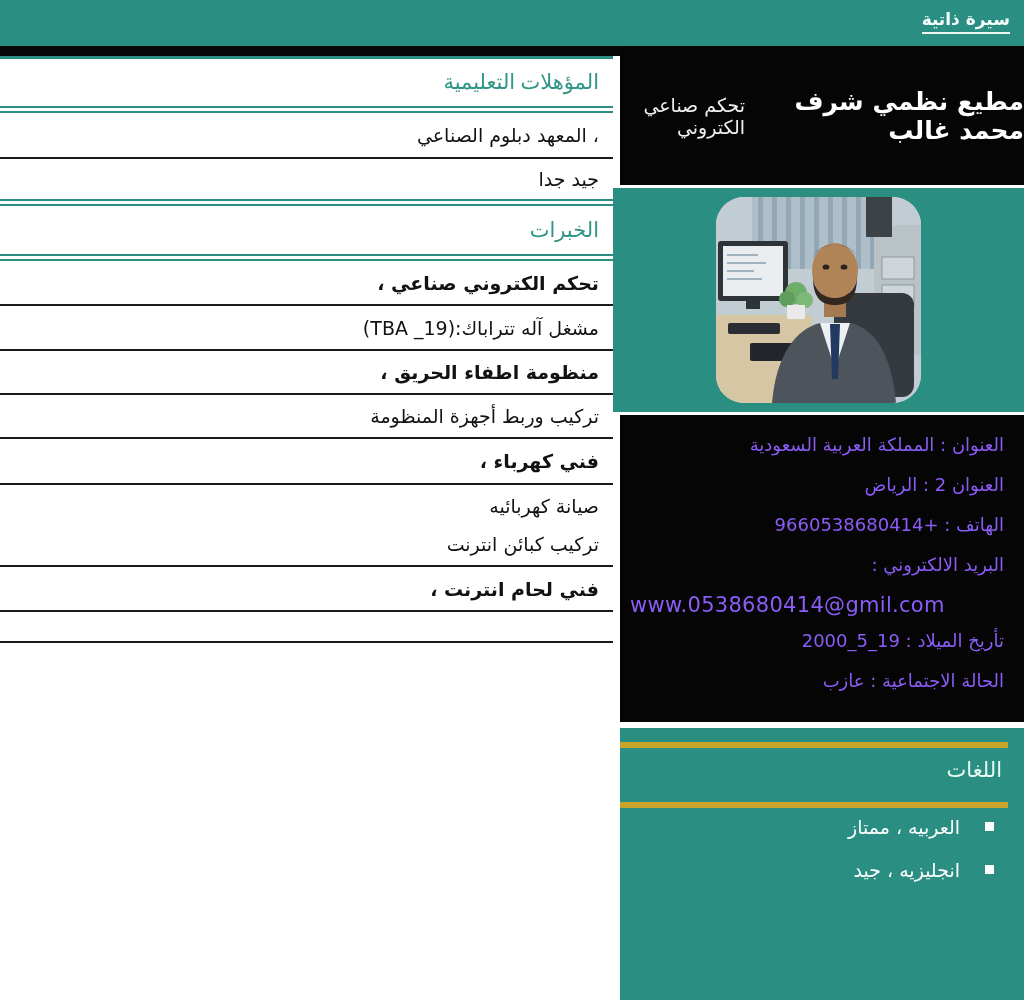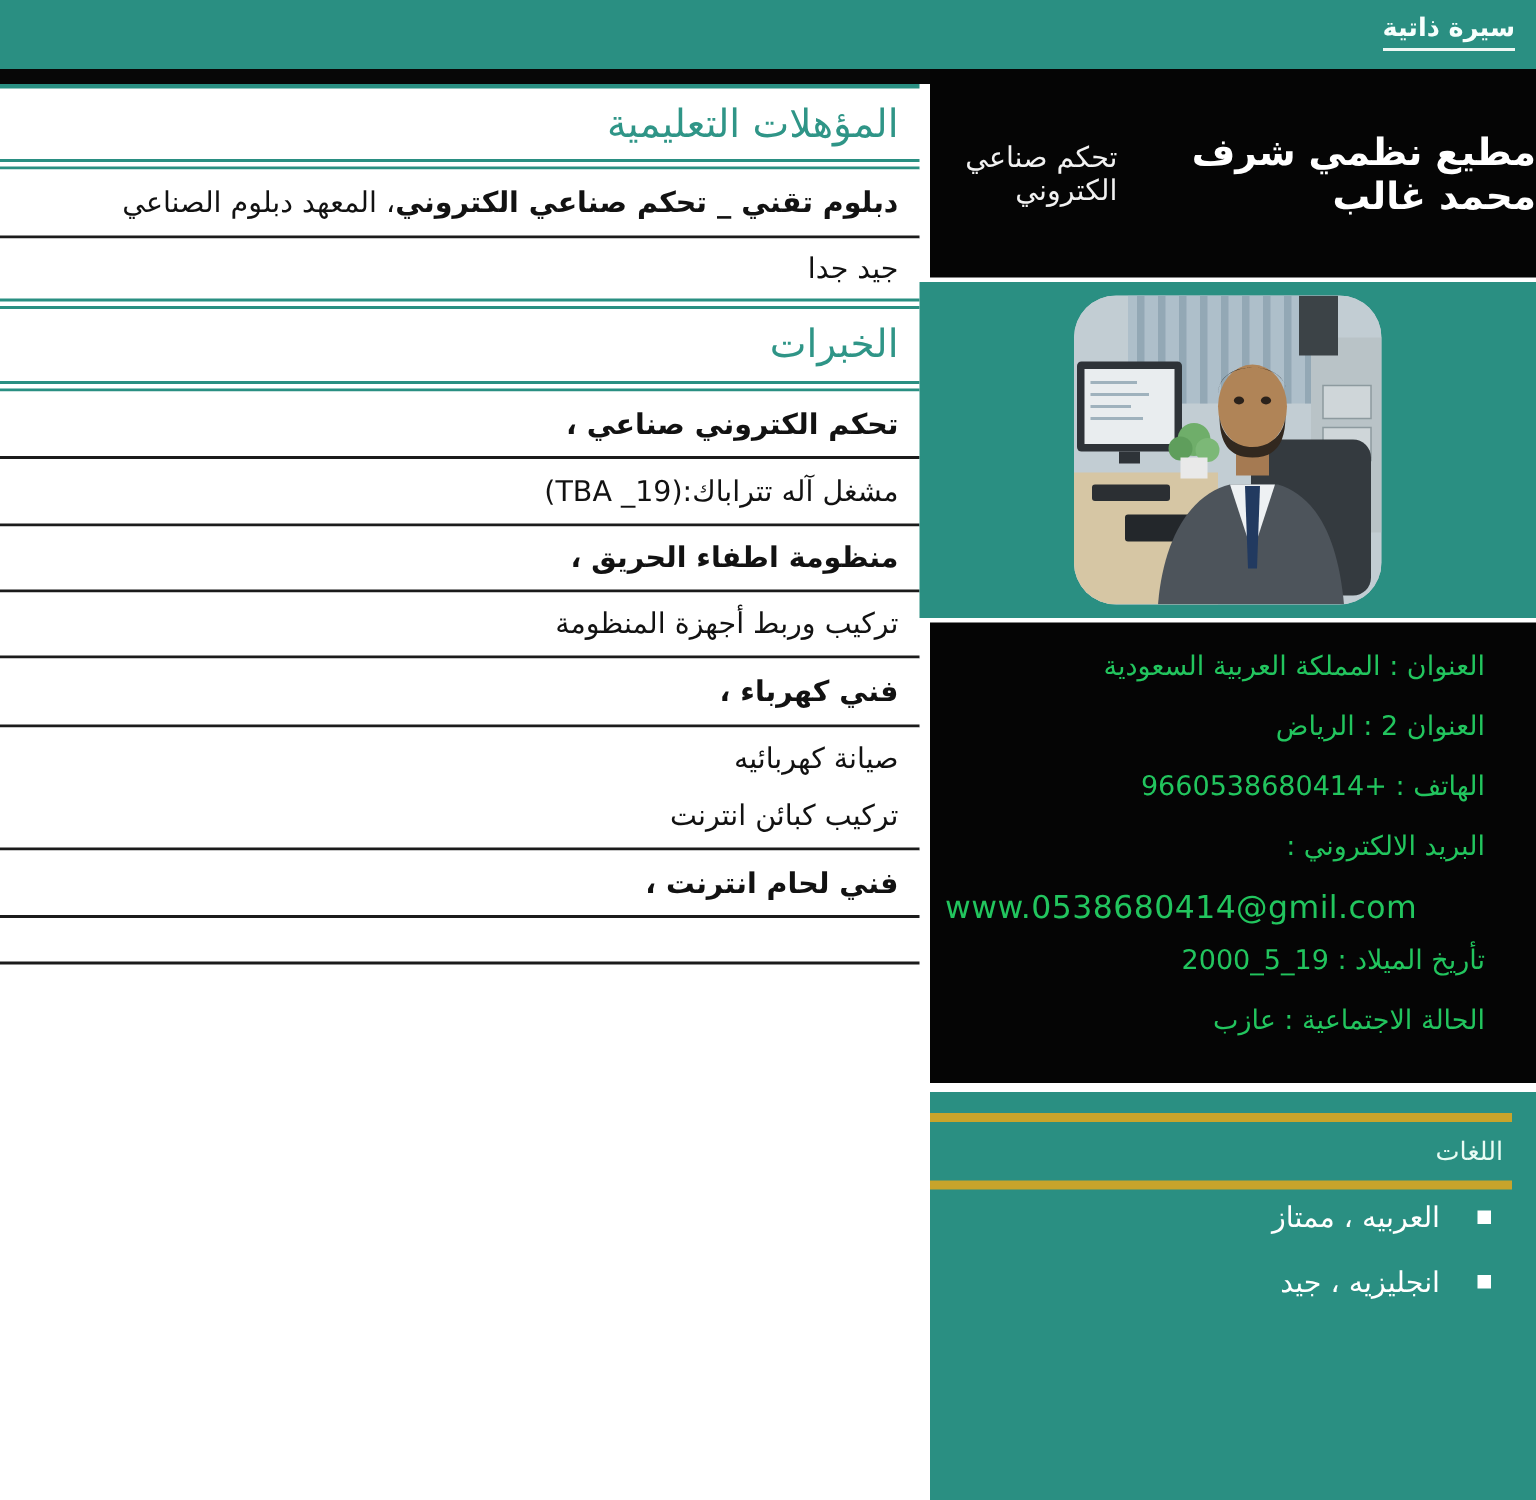--- a/index.html
+++ b/index.html
@@ -19,21 +19,21 @@
     border-bottom:2px solid #eef7f4;padding-bottom:3px;direction:rtl;
   }
   .top-black{position:absolute;left:0;top:46px;width:1024px;height:10px;background:#070707;}
 
   
   .left-col{position:absolute;left:0;top:56px;width:613px;}
   .teal-line{height:3px;background:#2a8f82;}
   .dbl-line{height:3px;border-top:2px solid #2a8f82;border-bottom:2px solid #2a8f82;background:#fff;}
   .sec-header{
     box-sizing:border-box;height:47px;display:flex;align-items:center;
-    direction:rtl;padding:6px 14px;color:#2f9587;font-size:26px;
+    direction:rtl;padding:6px 14px;color:#2f9587;font-size:21px;font-family:Liberation Serif, serif;
   }
   .sec-header.tall{height:48px;}
   .cell{
     box-sizing:border-box;direction:rtl;display:flex;align-items:center;
     padding:0 14px;border-bottom:2px solid #1b1b1b;
     font-size:19px;color:#121212;background:#fff;
   }
   .cell .b{font-weight:bold;}
   .cell .r{font-weight:normal;}
   .cell.multi{flex-direction:column;align-items:flex-start;justify-content:center;gap:16px;}
@@ -50,54 +50,53 @@
   .job{font-size:19px;color:#f1f1f1;}
 
   .photo-panel{
     position:absolute;left:613px;top:188px;width:411px;height:224px;background:#2a8f82;
     display:flex;align-items:center;justify-content:center;
   }
   .photo{width:205px;height:206px;border-radius:28px;overflow:hidden;background:#c2cdd3;}
 
   .contact-panel{
     position:absolute;left:620px;top:415px;width:404px;height:307px;background:#050505;
-    box-sizing:border-box;padding:18px 34px 0 10px;
-    direction:rtl;text-align:right;color:#22c55e;font-size:18px;
+    box-sizing:border-box;padding:18px 20px 0 10px;
+    direction:rtl;text-align:right;color:#8b5cf6;font-size:18px;
   }
   .c-line{margin-bottom:16px;line-height:24px;}
   .c-email{font-size:21px;letter-spacing:.3px;direction:ltr;text-align:left;margin-bottom:12px;}
   .c-last{margin-top:10px;}
 
   .lang-panel{
     position:absolute;left:620px;top:728px;width:404px;height:272px;background:#2a8f82;
     box-sizing:border-box;padding-top:14px;
   }
   .gold{height:6px;background:#c8a42b;margin-right:16px;}
-  .lang-title{direction:rtl;text-align:right;padding:10px 22px 9px;color:#e9fcf4;font-size:17px;}
+  .lang-title{direction:rtl;text-align:right;padding:10px 22px 20px;color:#e9fcf4;font-size:21px;}
   .lang-list{direction:rtl;padding:8px 30px 0 0;color:#ffffff;font-size:19px;}
   .lang-item{display:flex;align-items:center;gap:25px;margin-bottom:22px;height:21px;}
   .square{width:9px;height:9px;background:#ffffff;flex:0 0 auto;}
 </style>
 </head>
 <body>
 
 <div class="stage">
 
   <div class="top-teal"></div>
   <div class="cv-badge">سيرة ذاتية</div>
   <div class="top-black"></div>
 
   <div class="left-col">
     <div class="teal-line"></div>
 
     <div class="sec-header">المؤهلات التعليمية</div>
     <div class="dbl-line"></div>
 
     <div class="cell h46">
-      <span class="b">دبلوم تقني _ تحكم صناعي الكتروني</span>
         <span class="r"> ، المعهد دبلوم الصناعي</span>
     </div>
     <div class="cell h40" style="border-bottom:none;">
       <span class="r">جيد جدا</span>
     </div>
     <div class="dbl-line"></div>
 
     <div class="sec-header tall">الخبرات</div>
     <div class="dbl-line"></div>
 

